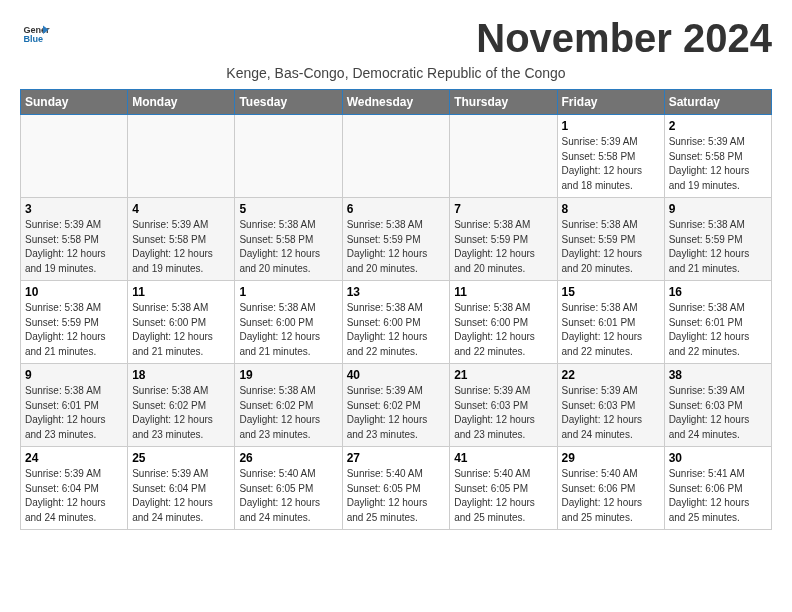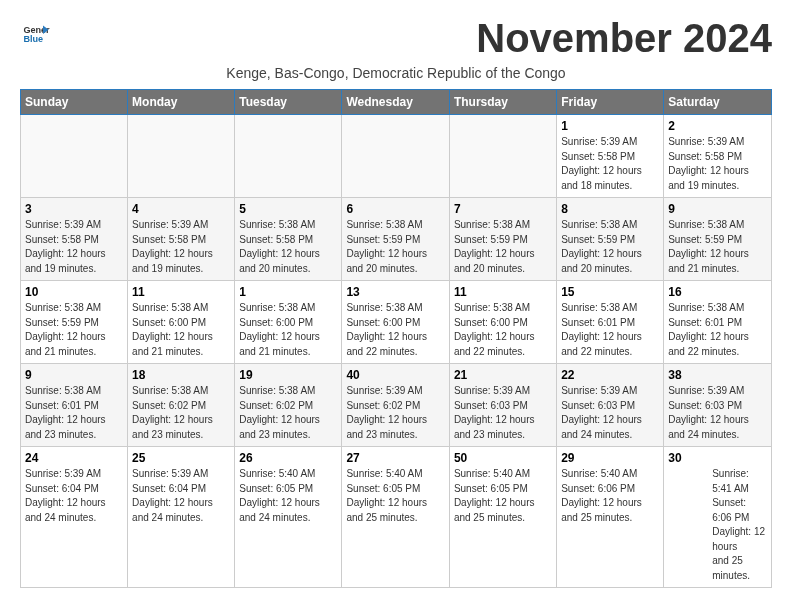--- a/index.html
+++ b/index.html
@@ -308,35 +308,35 @@
 and 24 minutes.</div>
         </td>
         <td>
           <span class="day-num">27</span>
           <div class="day-info" style="white-space: pre-line;">Sunrise: 5:40 AM
 Sunset: 6:05 PM
 Daylight: 12 hours
 and 25 minutes.</div>
         </td>
         <td>
-          <span class="day-num">50</span>
+          <span class="day-num">41</span>
           <div class="day-info" style="white-space: pre-line;">Sunrise: 5:40 AM
 Sunset: 6:05 PM
 Daylight: 12 hours
 and 25 minutes.</div>
         </td>
         <td>
           <span class="day-num">29</span>
           <div class="day-info" style="white-space: pre-line;">Sunrise: 5:40 AM
 Sunset: 6:06 PM
 Daylight: 12 hours
 and 25 minutes.</div>
         </td>
         <td>
           <span class="day-num">30</span>
-          <div class="day-info" style="white-space: pre-line; margin-left: 44px;">Sunrise: 5:41 AM
+          <div class="day-info" style="white-space: pre-line;">Sunrise: 5:41 AM
 Sunset: 6:06 PM
 Daylight: 12 hours
 and 25 minutes.</div>
         </td>
       </tr>
     </tbody>
 </table>
 
 </body></html>

